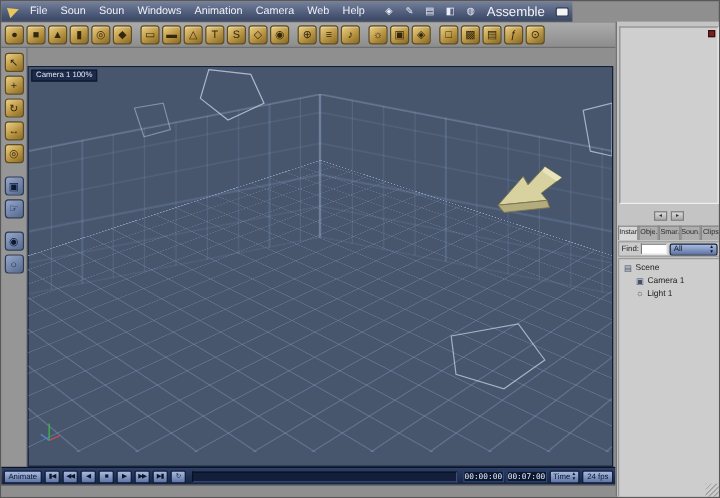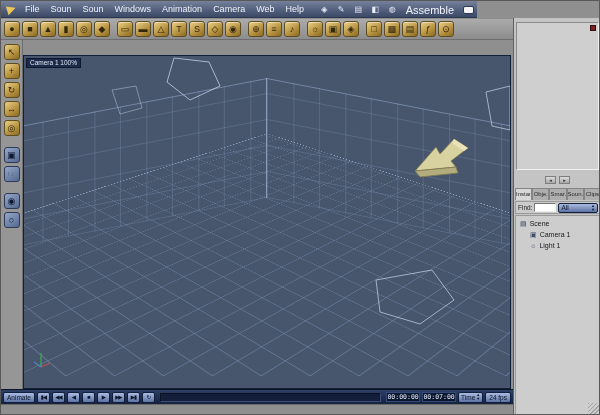--- a/index.html
+++ b/index.html
@@ -47,21 +47,21 @@
   .wires{left:0;top:0;}
   .arrow-obj{left:388px;top:78px;}
   .axis-ind{left:8px;bottom:6px;}
 
   
   .transport{position:absolute;left:0;top:388px;width:512px;height:15px;background:linear-gradient(#2e3f66,#16233f);border-top:1px solid #0c1526;display:flex;align-items:center;gap:2px;padding:0 2px;}
   .blue{background:linear-gradient(#a9bbe0,#5d73a4);border:1px solid #121f3c;border-radius:2px;color:#0c1526;}
   .animate-btn{height:11px;font-size:6.5px;line-height:9px;padding:0 3px;}
   .vcrbtn{height:11px;min-width:13px;font-size:5.5px;line-height:9px;text-align:center;padding:0 1px;letter-spacing:-1px;}
   .scrub{flex:1;height:9px;background:#131f3a;border:1px solid #0a1222;border-bottom-color:#3b4f7c;border-right-color:#3b4f7c;margin:0 3px;}
-  .timebox{width:34px;height:10px;background:#0c1730;border:1px solid #33497a;color:#e6ecf8;font-family:"DejaVu Sans Mono",monospace;font-size:6.5px;line-height:9px;text-align:center;}
+  .timebox{width:34px;height:10px;background:#0c1730;border:1px solid #33497a;color:#e6ecf8;font-family:"DejaVu Sans Mono",monospace;font-size:6.5px;line-height:9px;text-align:left;}
   .timemode{height:11px;display:flex;align-items:center;padding:0 2px;font-size:6.5px;gap:1px;}
   .spin{display:flex;flex-direction:column;font-size:4px;line-height:4px;}
   .fpsbox{height:11px;font-size:6.5px;line-height:9px;padding:0 3px;}
 
   .bottom-strip{position:absolute;left:0;top:403px;width:512px;height:12px;background:#8f8f8f;border-top:1px solid #6a6a6a;}
 
   
   .right-panel{position:absolute;left:512px;top:17px;width:88px;height:398px;background:#c4c4c4;border-left:1px solid #5f5f5f;}
   .tray{position:absolute;left:2px;top:4px;width:83px;height:148px;background:#cfcfcf;border:1px solid;border-color:#8a8a8a #efefef #efefef #8a8a8a;}
   .tray-widget{position:absolute;right:2px;top:2px;width:6px;height:6px;background:#7a2020;border:1px solid #3a0d0d;}

